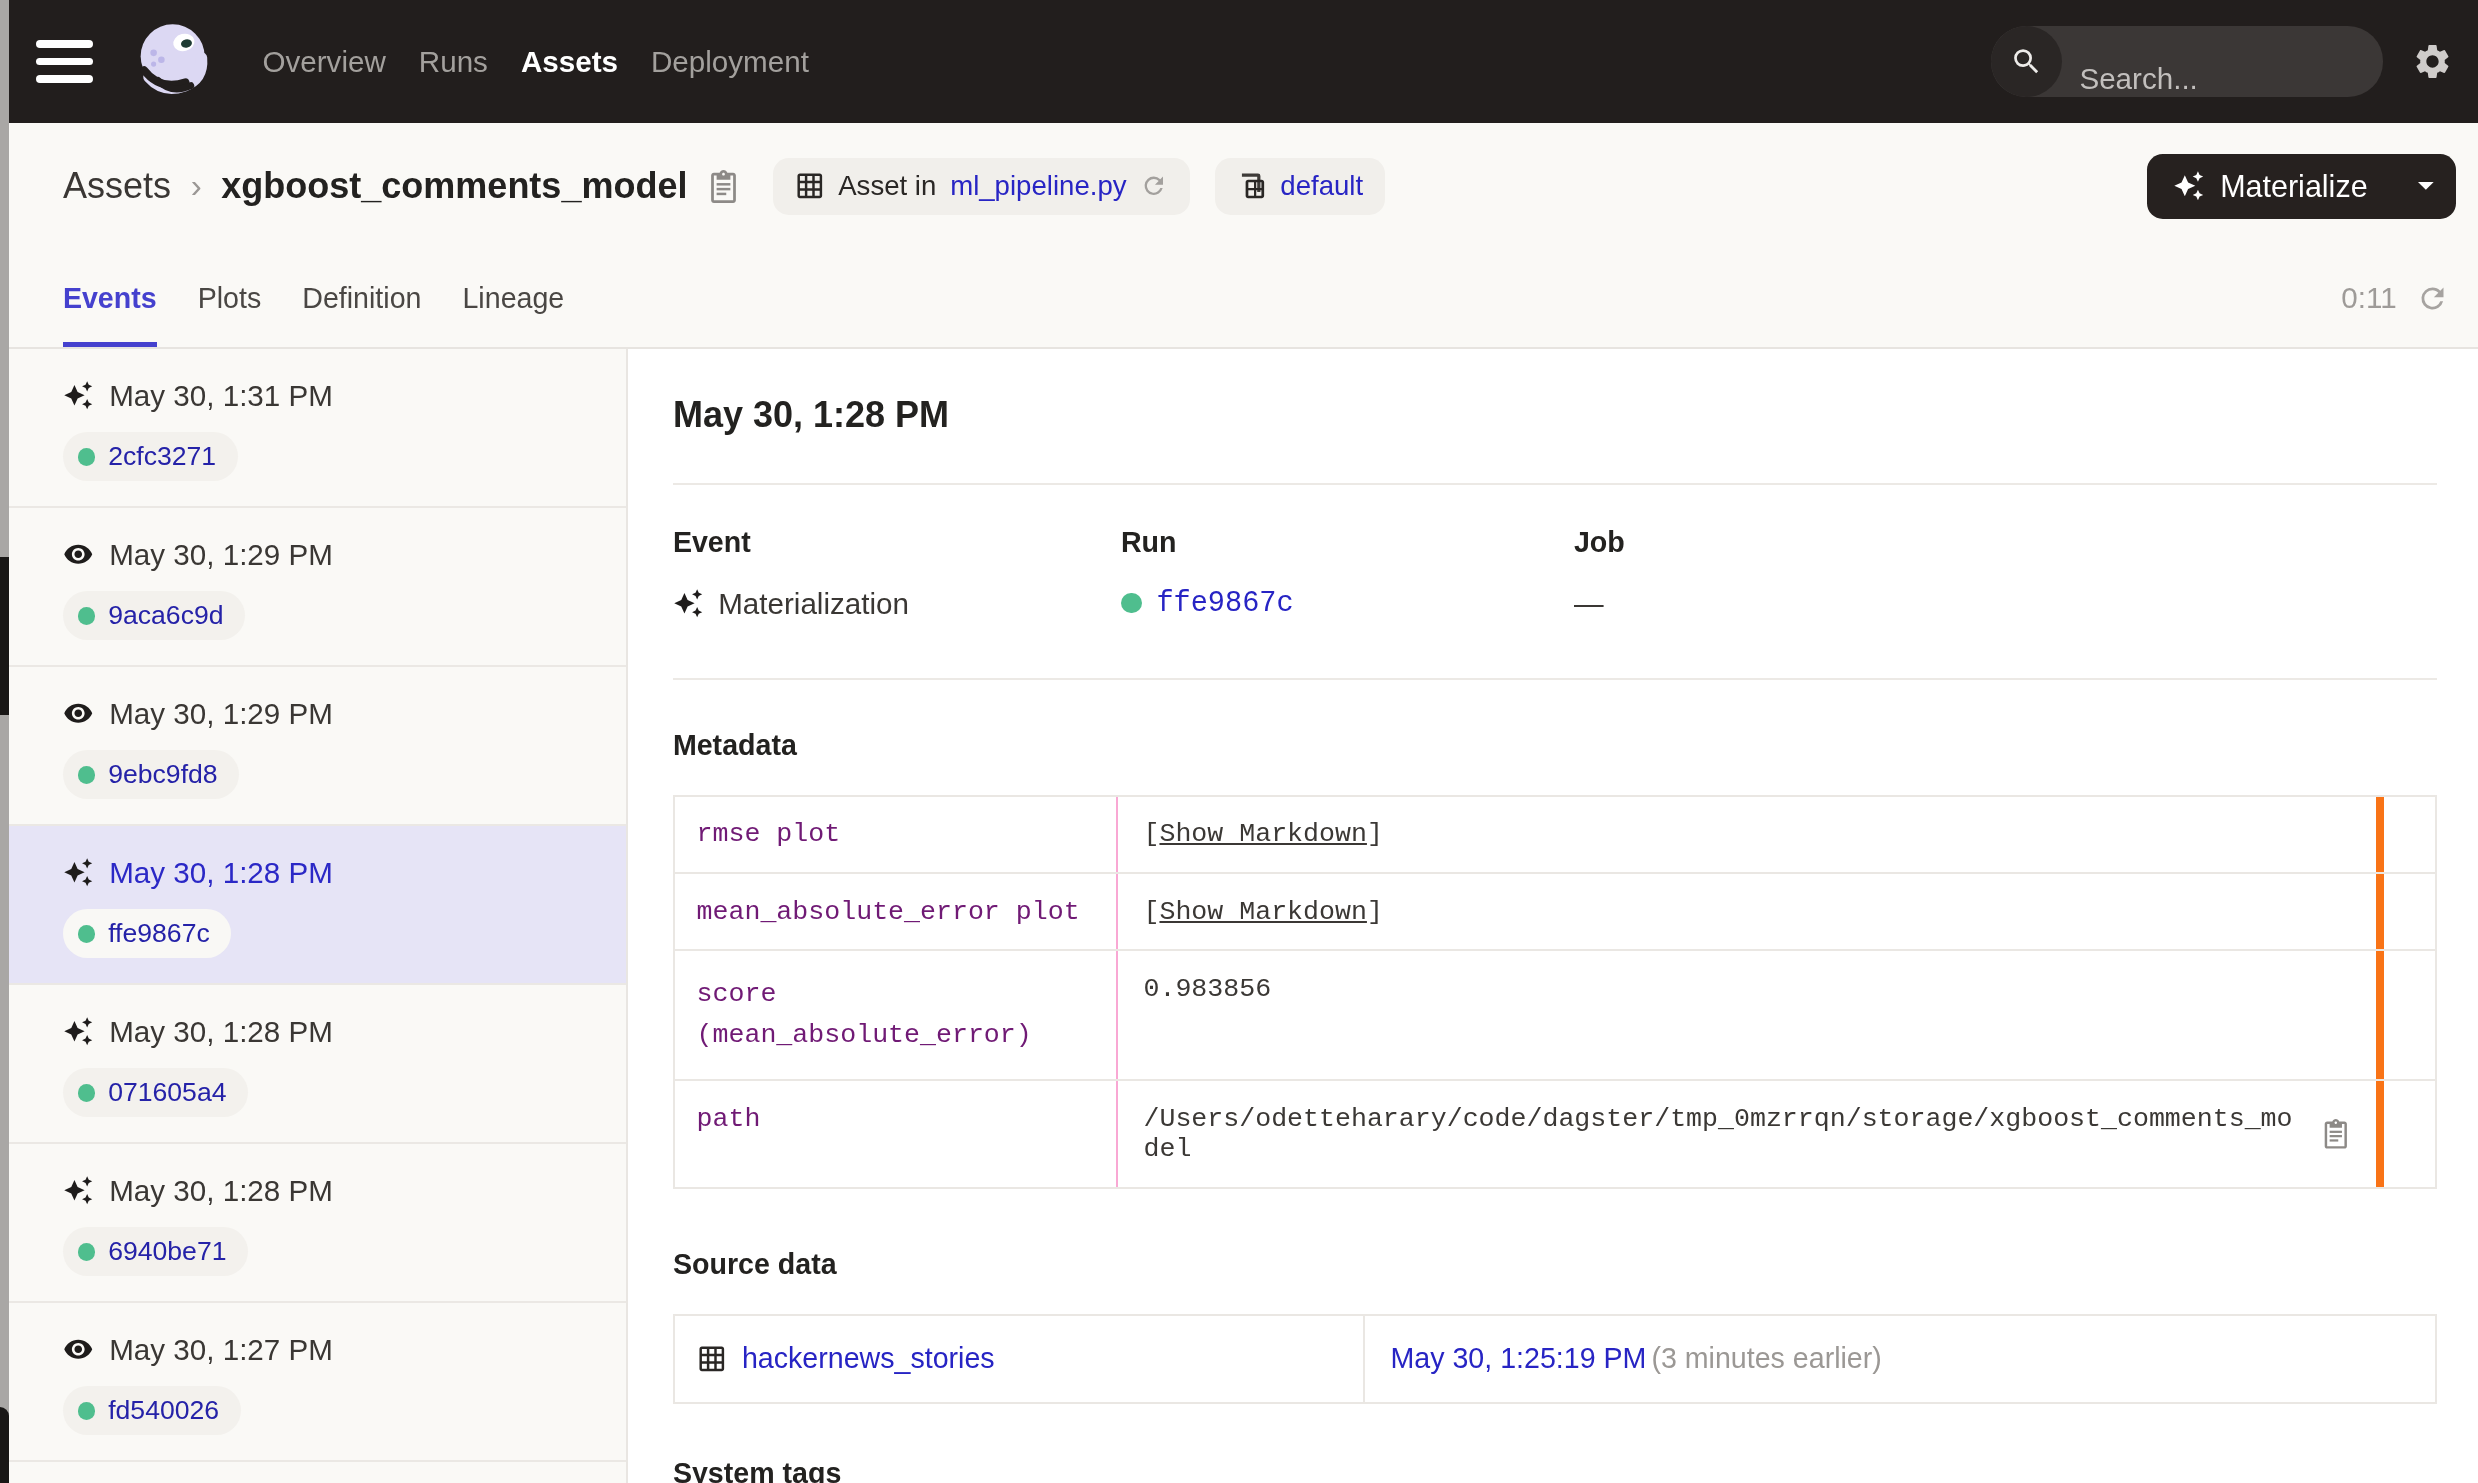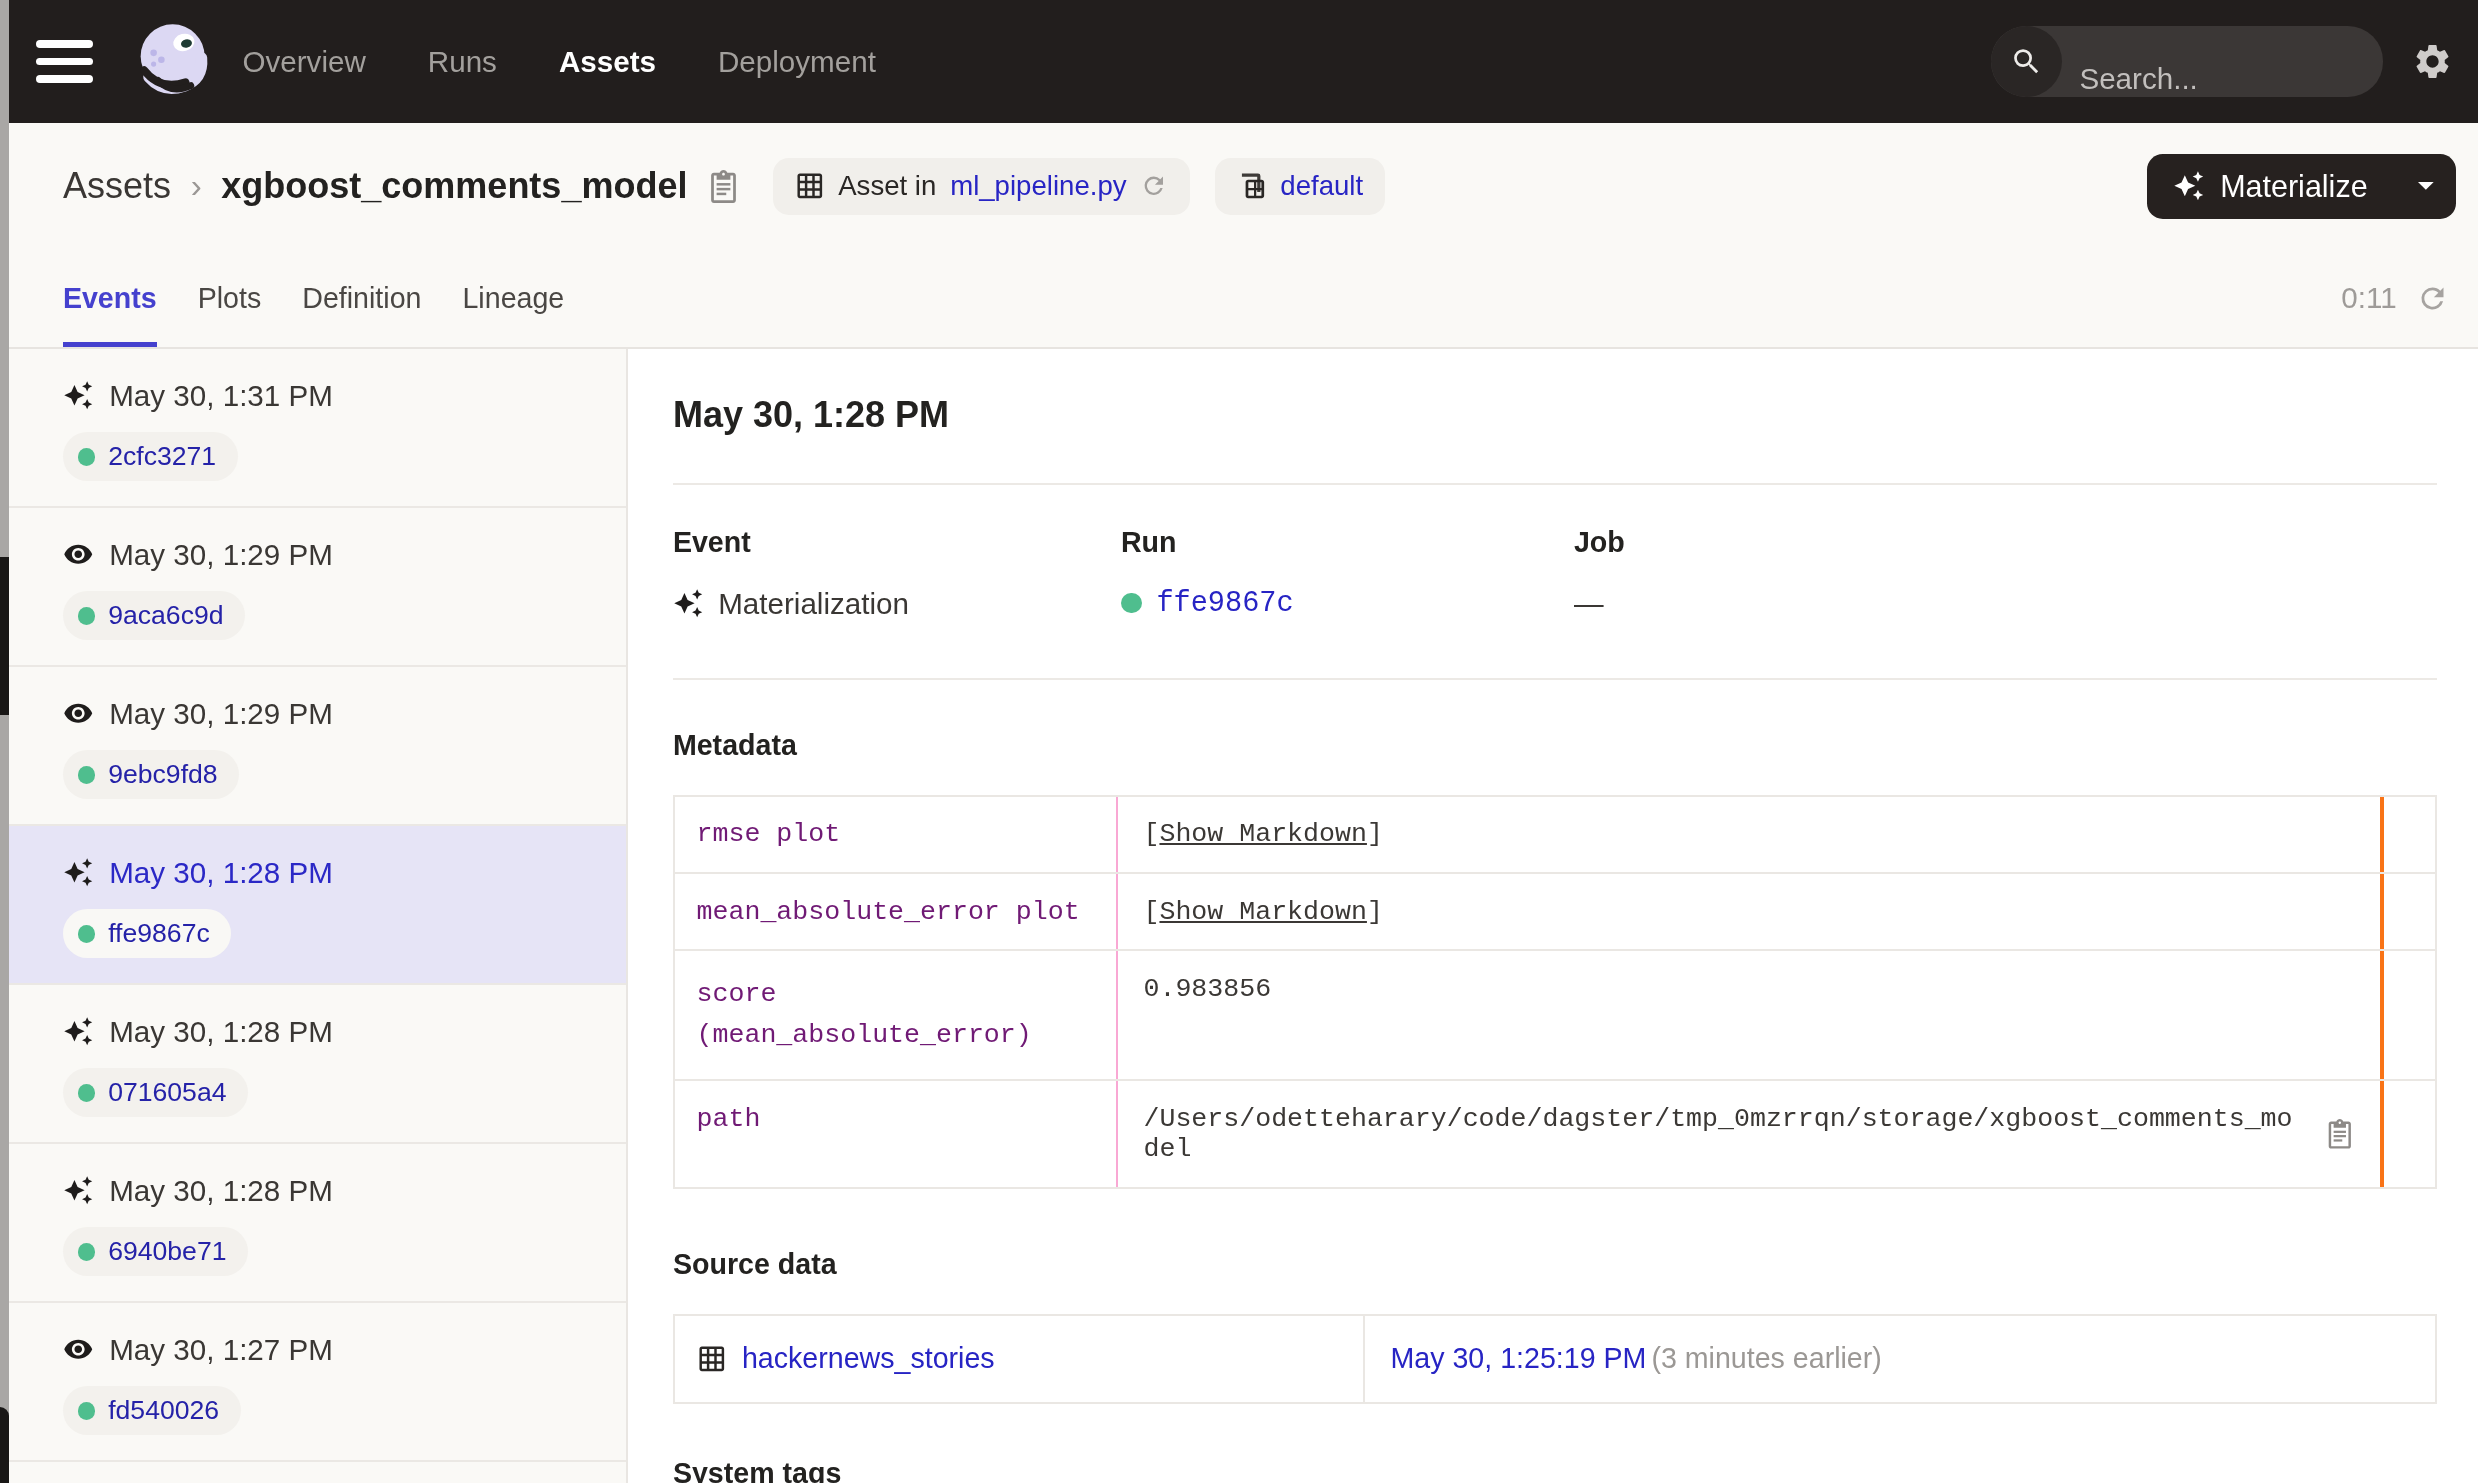--- a/index.html
+++ b/index.html
@@ -12,21 +12,21 @@
   .edge-strip .dark-a { position:absolute; top:557px; left:0; width:100%; height:158px; background:#191716; }
   .edge-strip .dark-b { position:absolute; bottom:0; left:0; width:100%; height:77px; background:#191716; border-top-right-radius:13.8px; }
 
   .app { margin-left:8.9px; width:2470px; height:1484px; display:flex; flex-direction:column; }
 
   
   .topnav { height:123px; background:#221E1D; display:flex; align-items:center; padding:0 25.6px 0 27.6px; flex:none; }
   .hamburger { width:59px; display:flex; flex-direction:column; gap:9.9px; cursor:pointer; padding:3.9px 0; }
   .hamburger span { display:block; width:57px; height:7.9px; background:#FFFFFF; border-radius:3.9px; }
   .logo { width:83px; height:83px; margin-left:37px; }
-  .nav-links { display:flex; gap:62px; margin-left:27px; }
+  .nav-links { display:flex; gap:33px; margin-left:47px; }
   .nav-link { font-size:29.6px; color:#A3A09D; cursor:pointer; }
   .nav-link.active { color:#FFFFFF; font-weight:700; }
   .nav-spacer { flex:1; }
   .searchbox { width:392px; height:71px; background:#3B3736; border-radius:35px; display:flex; align-items:center; overflow:hidden; }
   .search-icon-circle { width:71px; height:71px; border-radius:50%; background:#2A2625; display:flex; align-items:center; justify-content:center; flex:none; }
   .searchbox input { flex:1; background:transparent; border:none; outline:none; font-size:29.6px; color:#fdba74; padding:0 9.9px 0 17.7px; font-family:"Liberation Sans",sans-serif;margin-top:34px; }
   .searchbox input::placeholder { color:#C2BFBD; }
   .gear { margin-left:29.6px; cursor:pointer; display:flex; }
 
   
@@ -73,21 +73,21 @@
   .evt-value { display:flex; align-items:center; gap:14.8px; font-size:29.6px; color:#3A3734; }
   .run-dot-lg { width:20.7px; height:20.7px; border-radius:50%; background:#4FBE8E; flex:none; }
   .run-link { font-size:28.6px; color:#2724C4; cursor:pointer; }
   .divider2 { border:none; border-top:2px solid #ECE9E5; margin-top:57px; }
 
   .sec-h { margin-top:49px; font-size:28.6px; font-weight:700; color:#232220; }
   .meta-table { margin-top:33px; border:2px solid #EAE7E3; }
   .meta-row { display:grid; grid-template-columns:443px 1fr 51px; border-top:2px solid #EAE7E3; }
   .meta-row:first-child { border-top:none; }
   .meta-key { padding:22.7px 21.7px; font-size:26.6px; color:#701a75; border-right:2px solid #f9a8d4; }
-  .meta-val { padding:22.7px 25.6px; font-size:26.6px; color:#3B3835; border-right:4px solid #f97316; display:flex; align-items:flex-start; }
+  .meta-val { padding:22.7px 25.6px; font-size:26.6px; color:#3B3835; border-right:8px solid #f97316; display:flex; align-items:flex-start; }
   .meta-end { }
   .md-link { cursor:pointer; }
   .md-link .ul { text-decoration:underline; }
   .path-cell { width:100%; display:flex; align-items:center; justify-content:space-between; gap:17.7px; }
   .path-link { cursor:pointer; word-break:break-all; }
   .score-key { line-height:1.55; }
 
   .src-table { margin-top:33px; border:2px solid #EAE7E3; display:grid; grid-template-columns:690px 1fr; }
   .src-asset { padding:26.6px 21.7px; border-right:2px solid #EAE7E3; display:flex; align-items:center; gap:15.8px; }
   .src-asset .link { font-size:28.6px; color:#2724C4; cursor:pointer; }

